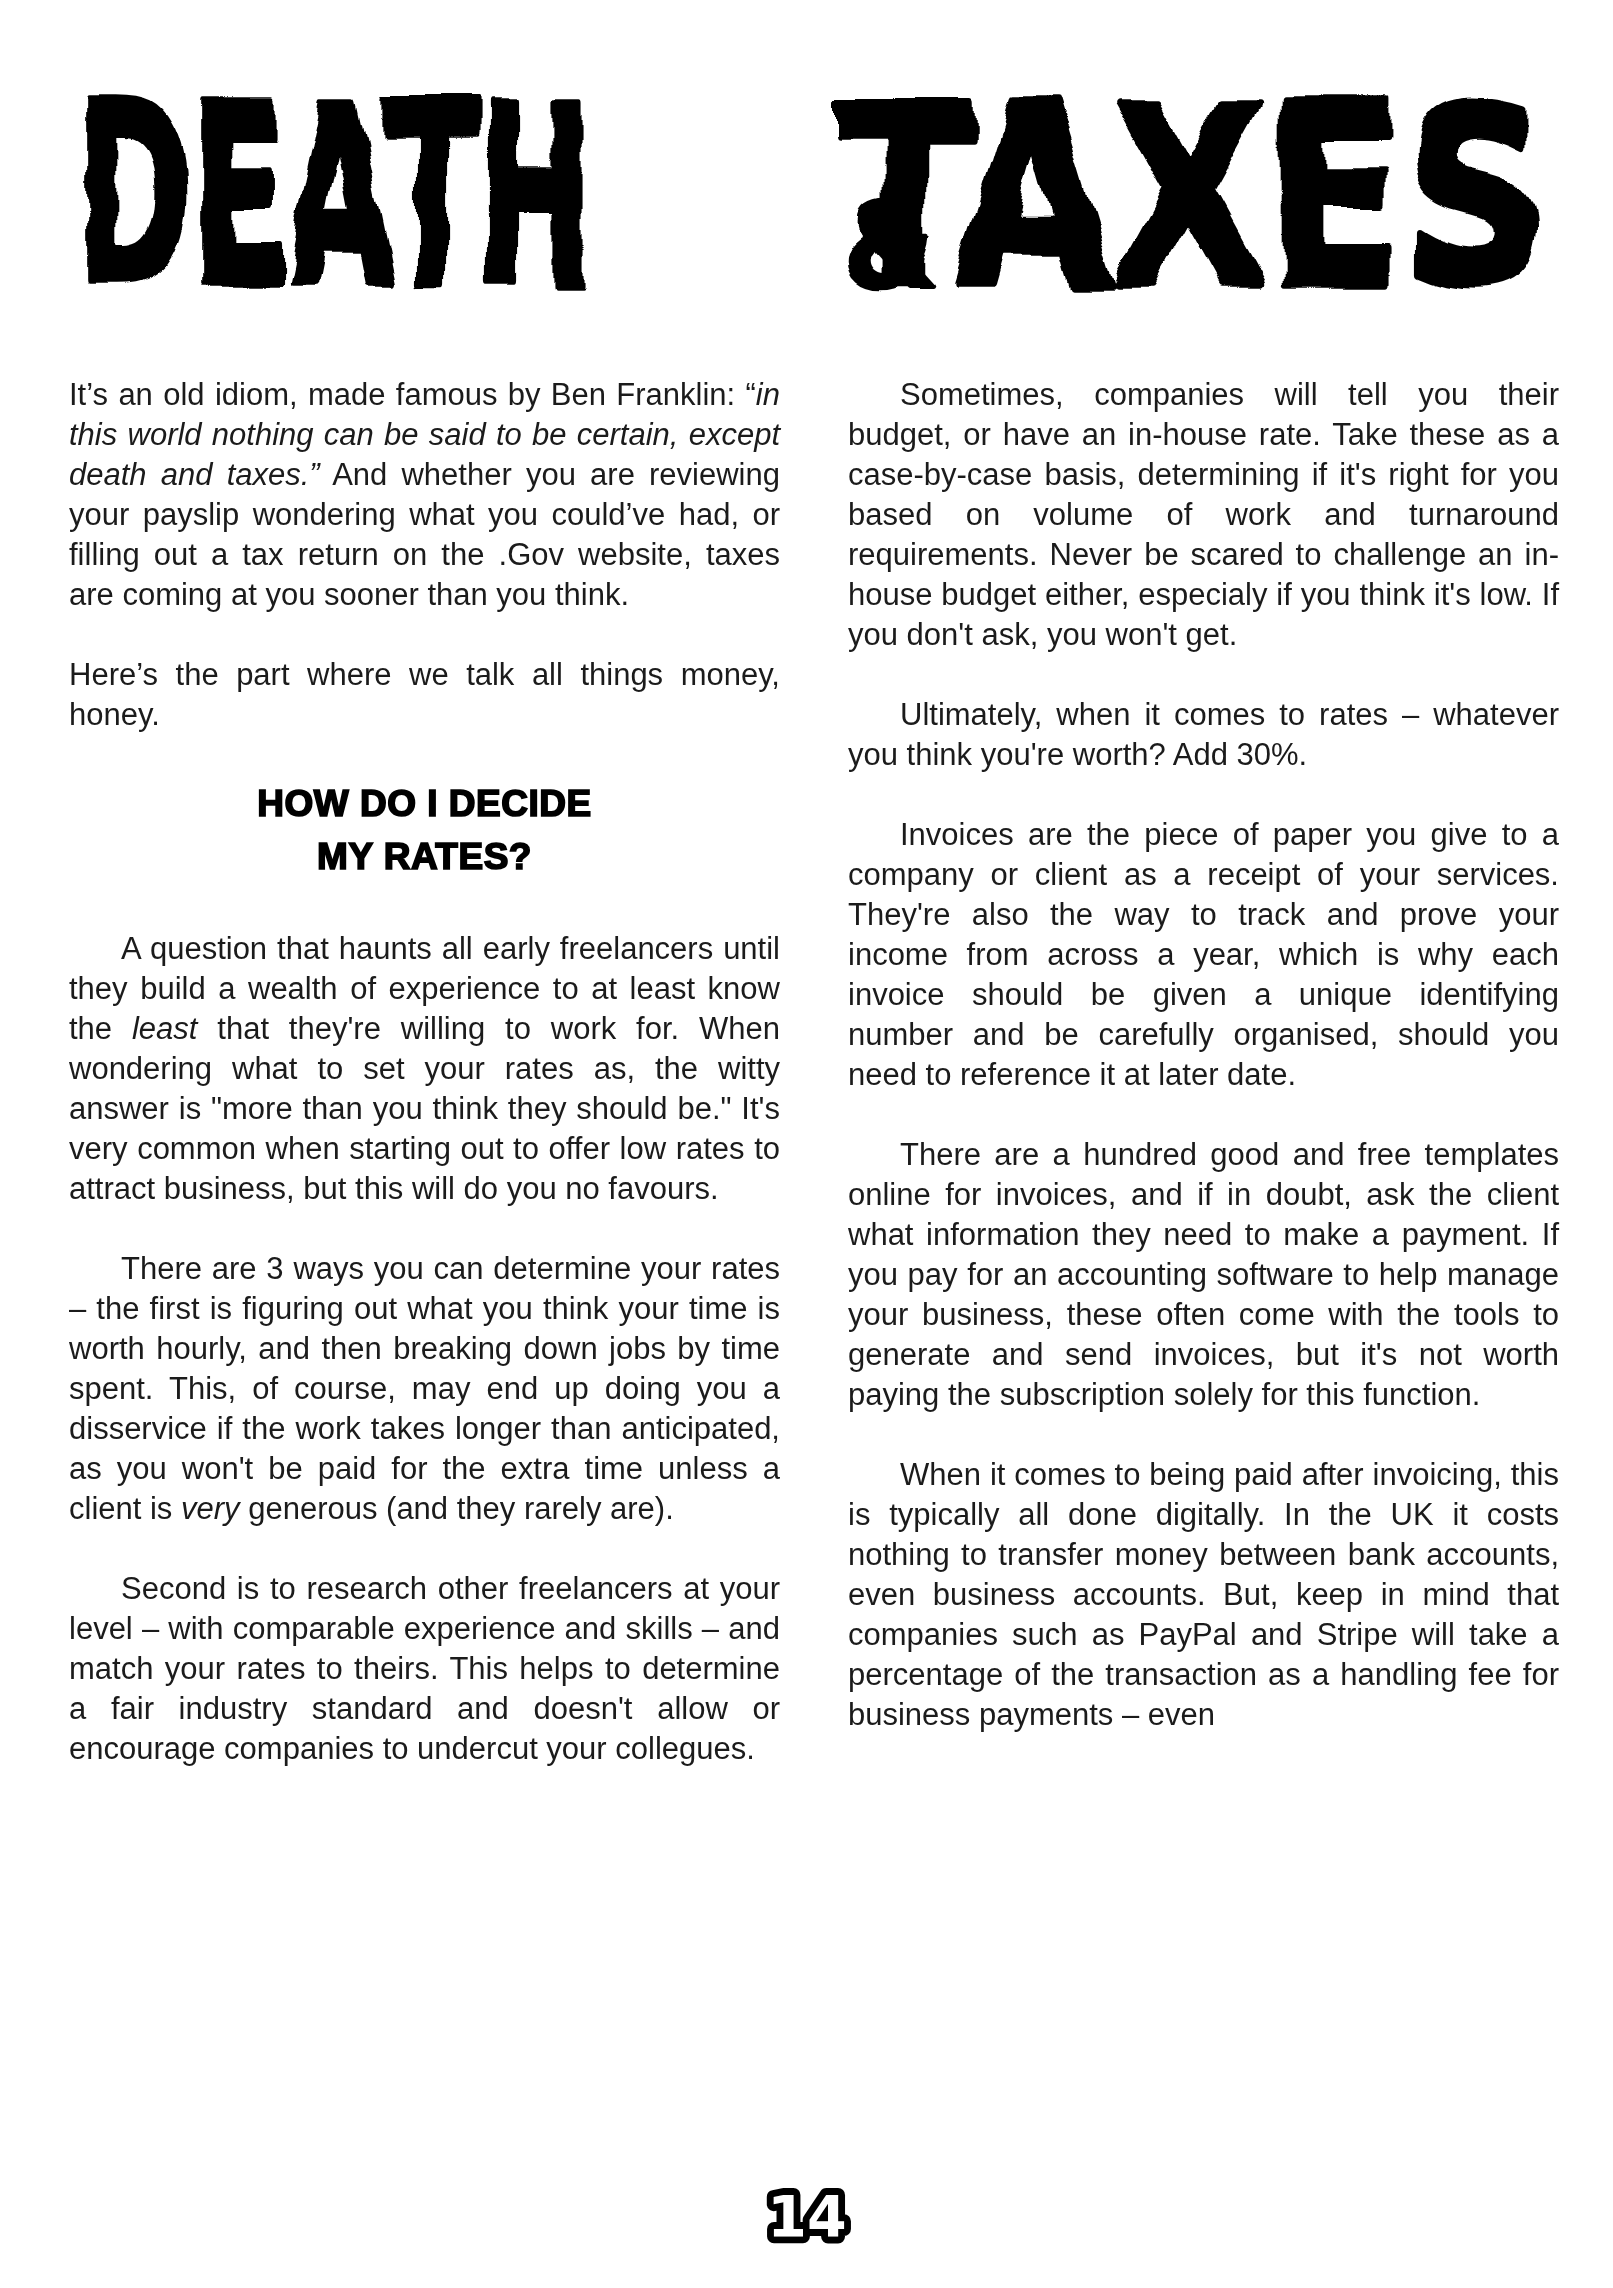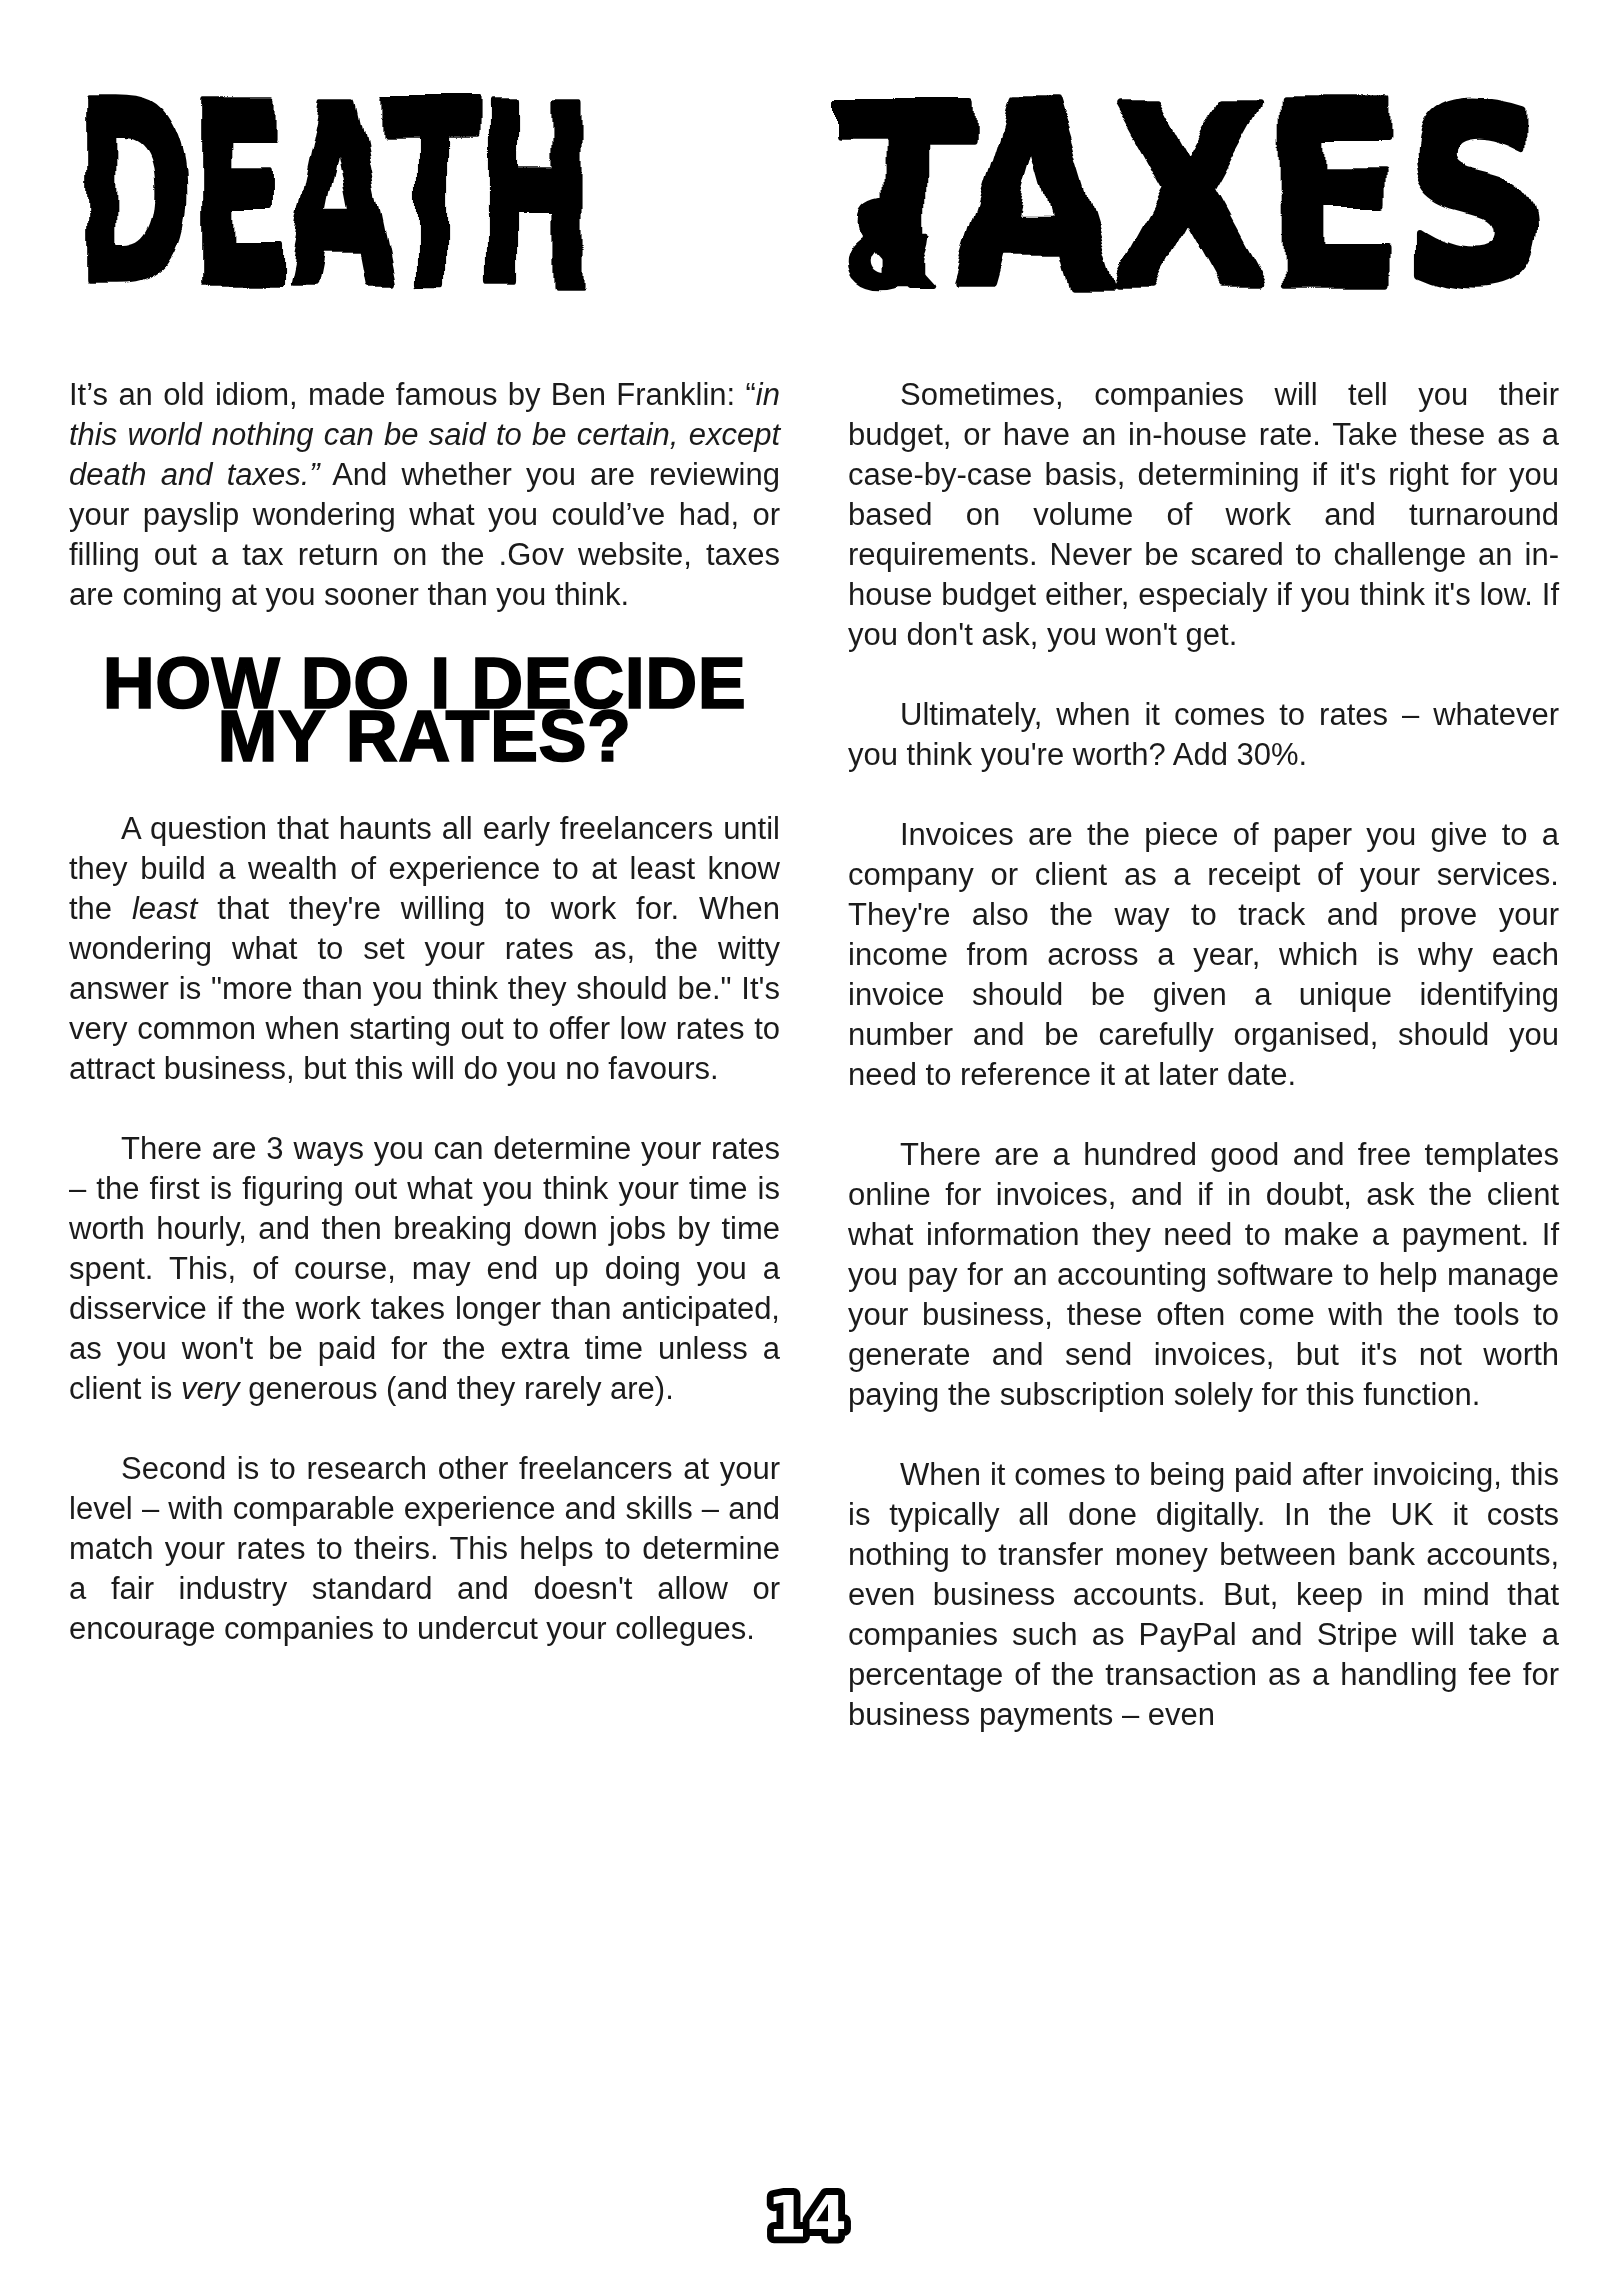--- a/index.html
+++ b/index.html
@@ -36,21 +36,21 @@
     color: #1b1b1b;
   }
   .col p.ind {
     text-indent: 52px;
   }
   .col i { font-style: italic; }
   .col b { font-weight: 400; }
   .col h2 {
     font-family: "Liberation Sans", sans-serif;
     font-weight: 700;
-    font-size: 72px;
+    font-size: 37px;
     line-height: 53px;
     letter-spacing: 0.5px;
     text-align: center;
     color: #000000;
     -webkit-text-stroke: 1.7px #000000;
     margin: 42px 0 46px 0;
   }
   .col h2 .hl { display: block; }
   .footer {
     position: absolute;
@@ -79,20 +79,21 @@
         <text x="8" y="155" font-size="168" textLength="560" lengthAdjust="spacingAndGlyphs">DEATH</text>
         <text x="830" y="155" font-size="168" textLength="772" lengthAdjust="spacingAndGlyphs">TAXES</text>
       </g>
       <text x="838" y="250" font-size="118">&amp;</text>
     </g>
   </svg>
 
   <div class="columns">
     <div class="col">
         <p><span>It’s an old idiom, made famous by Ben Franklin: “</span><i>in this world nothing can be said to be certain, except death and taxes.”</i><span> And whether you are reviewing your payslip wondering what you could’ve had, or filling out a tax return on the .Gov website, taxes are coming at you sooner than you think.</span></p>
+        <p><span>Here’s the part where we talk all things money, honey.</span></p>
         <h2>
           <span class="hl">HOW DO I DECIDE</span>
           <span class="hl">MY RATES?</span>
         </h2>
         <p class="ind"><span>A question that haunts all early freelancers until they build a wealth of experience to at least know the </span><i>least</i><span> that they're willing to work for. When wondering what to set your rates as, the witty answer is "more than you think they should be." It's very common when starting out to offer low rates to attract business, but this will do you no favours.</span></p>
         <p class="ind"><span>There are 3 ways you can determine your rates – the first is figuring out what you think your time is worth hourly, and then breaking down jobs by time spent. This, of course, may end up doing you a disservice if the work takes longer than anticipated, as you won't be paid for the extra time unless a client is </span><i>very</i><span> generous (and they rarely are).</span></p>
         <p class="ind"><span>Second is to research other freelancers at your level – with comparable experience and skills – and match your rates to theirs. This helps to determine a fair industry standard and doesn't allow or encourage companies to undercut your collegues.</span></p>
       </div>
     <div class="col">
         <p class="ind"><span>Sometimes, companies will tell you their budget, or have an in-house rate. Take these as a case-by-case basis, determining if it's right for you based on volume of work and turnaround requirements. Never be scared to challenge an in-house budget either, especialy if you think it's low. If you don't ask, you won't get.</span></p>

